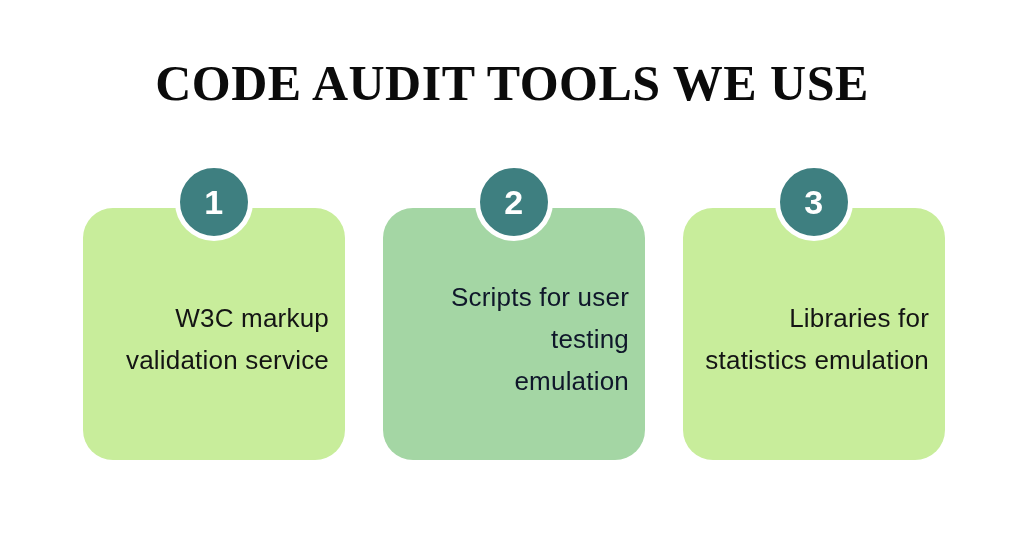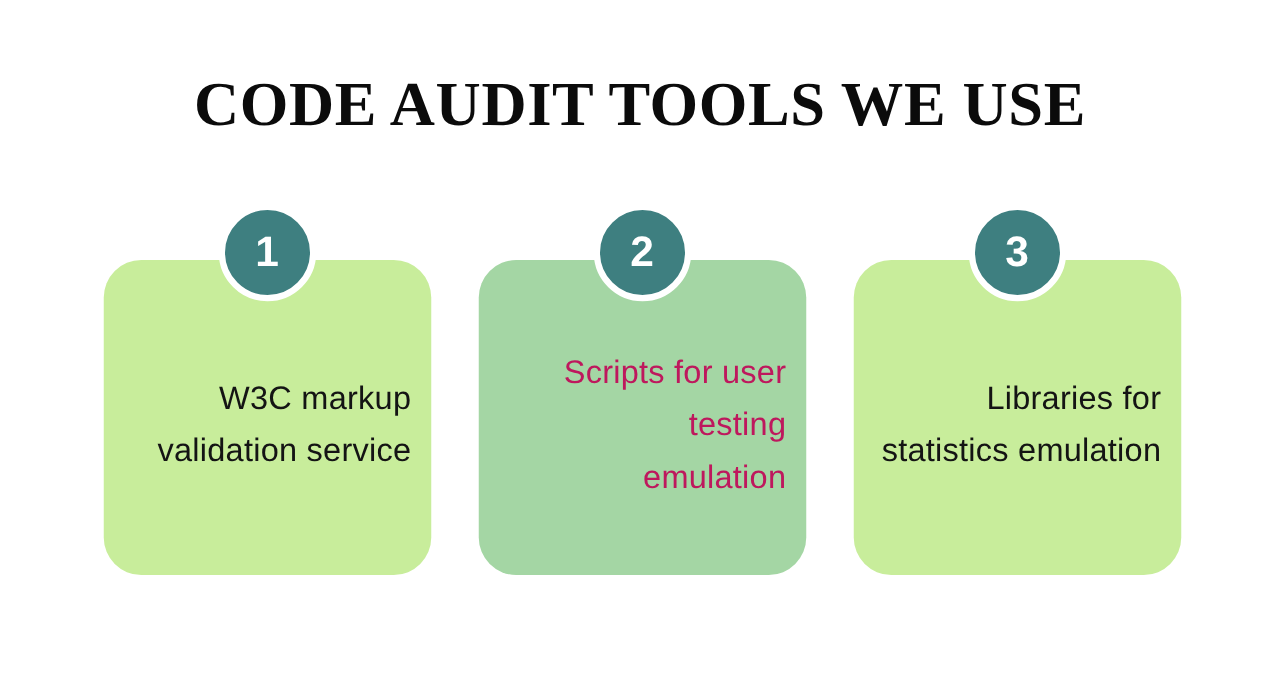--- a/index.html
+++ b/index.html
@@ -114,21 +114,21 @@
       <div class="badge" style="background: rgb(62, 127, 128); border-color: rgb(255, 255, 255);">
         <span class="badge-num">1</span>
       </div>
       <div class="card-text" style="color: rgb(20, 20, 20);">W3C markup validation service</div>
     </div>
 
     <div class="card" style="background: rgb(164, 214, 164);">
       <div class="badge" style="background: rgb(62, 127, 128); border-color: rgb(255, 255, 255);">
         <span class="badge-num">2</span>
       </div>
-      <div class="card-text" style="color: #be185d; margin-left: 48px;">Scripts for user testing emulation</div>
+      <div class="card-text" style="color: #0f172a; margin-left: 48px;">Scripts for user testing emulation</div>
     </div>
 
     <div class="card" style="background: rgb(200, 237, 155);">
       <div class="badge" style="background: rgb(62, 127, 128); border-color: rgb(255, 255, 255);">
         <span class="badge-num">3</span>
       </div>
       <div class="card-text" style="color: rgb(20, 20, 20);">Libraries for statistics emulation</div>
     </div>
 
   </div>

